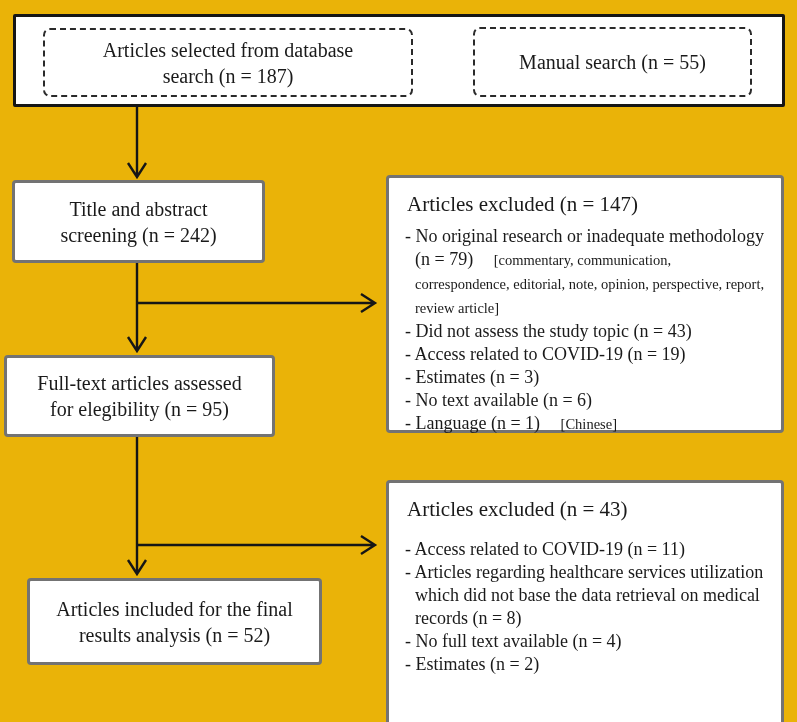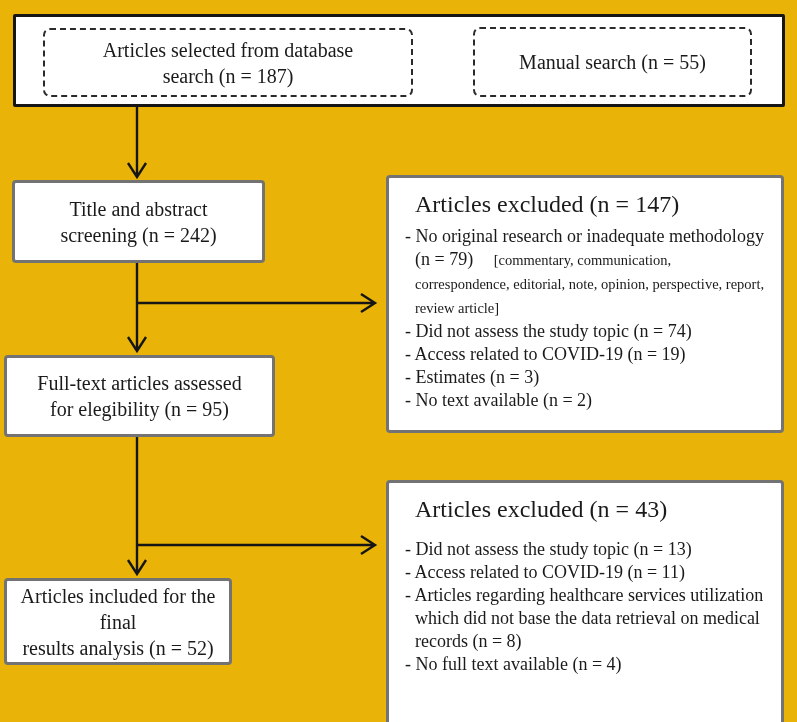--- a/index.html
+++ b/index.html
@@ -47,23 +47,23 @@
   }
   .lines {
     white-space: pre-line;
   }
   .excluded {
     padding: 11px 12px 8px 16px;
     font-size: 18px;
     line-height: 23px;
   }
   .list-title {
-    font-size: 24px;
+    font-size: 21px;
     line-height: 27px;
-    margin: 2px 0 0 10px;
+    margin: 2px 0 0 2px;
   }
   .excluded-first .list-title { margin-bottom: 7px; }
   .excluded-second .list-title { margin-bottom: 15px; }
   .exclusion-item {
     padding-left: 10px;
     text-indent: -10px;
   }
   .note {
     font-size: 14.5px;
     margin-left: 16px;
@@ -98,43 +98,44 @@
 
   <div class="box solid center-label" style="left:12px; top:180px; width:253px; height:83px;">
     <span class="lines">Title and abstract
 screening (n = 242)</span>
   </div>
 
   <div class="box solid excluded excluded-first" style="left:386px; top:175px; width:398px; height:258px;">
     <div class="list-title">Articles excluded (n = 147)</div>
     <div>
       <div class="exclusion-item"><span>- No original research or inadequate methodology (n = 79) </span><span class="note">[commentary, communication, correspondence, editorial, note, opinion, perspective, report, review article]</span></div>
-      <div class="exclusion-item"><span>- Did not assess the study topic (n = 74)</span></div>
+      <div class="exclusion-item"><span>- Did not assess the study topic (n = 43)</span></div>
       <div class="exclusion-item"><span>- Access related to COVID-19 (n = 19)</span></div>
       <div class="exclusion-item"><span>- Estimates (n = 3)</span></div>
-      <div class="exclusion-item"><span>- No text available (n = 2)</span></div>
+      <div class="exclusion-item"><span>- No text available (n = 6)</span></div>
+      <div class="exclusion-item"><span>- Language (n = 1) </span><span class="note">[Chinese]</span></div>
     </div>
   </div>
 
   <div class="box solid center-label" style="left:4px; top:355px; width:271px; height:82px;">
     <span class="lines">Full-text articles assessed
 for elegibility (n = 95)</span>
   </div>
 
   <div class="box solid excluded excluded-second" style="left:386px; top:480px; width:398px; height:306px;">
     <div class="list-title">Articles excluded (n = 43)</div>
     <div>
-      <div class="exclusion-item"><span>- Did not assess the study topic (n = 13)</span></div>
       <div class="exclusion-item"><span>- Access related to COVID-19 (n = 11)</span></div>
       <div class="exclusion-item"><span>- Articles regarding healthcare services utilization which did not base the data retrieval on medical records  (n = 8)</span></div>
       <div class="exclusion-item"><span>- No full text available (n = 4)</span></div>
+      <div class="exclusion-item"><span>- Estimates (n = 2)</span></div>
     </div>
   </div>
 
-  <div class="box solid center-label" style="left:4px; top:578px; width:228px; height:87px;">
+  <div class="box solid center-label" style="left:27px; top:578px; width:295px; height:87px;">
     <span class="lines">Articles included for the final
 results analysis (n = 52)</span>
   </div>
 
   <svg id="arrows" width="797" height="722" viewBox="0 0 797 722">
     <path d="M137,107 L137,177 M128,163 L137,177 L146,163"></path>
     <path d="M137,263 L137,351 M128,337 L137,351 L146,337"></path>
     <path d="M137,303 L375,303 M361,294 L375,303 L361,312"></path>
     <path d="M137,437 L137,574 M128,560 L137,574 L146,560"></path>
     <path d="M137,545 L375,545 M361,536 L375,545 L361,554"></path>

